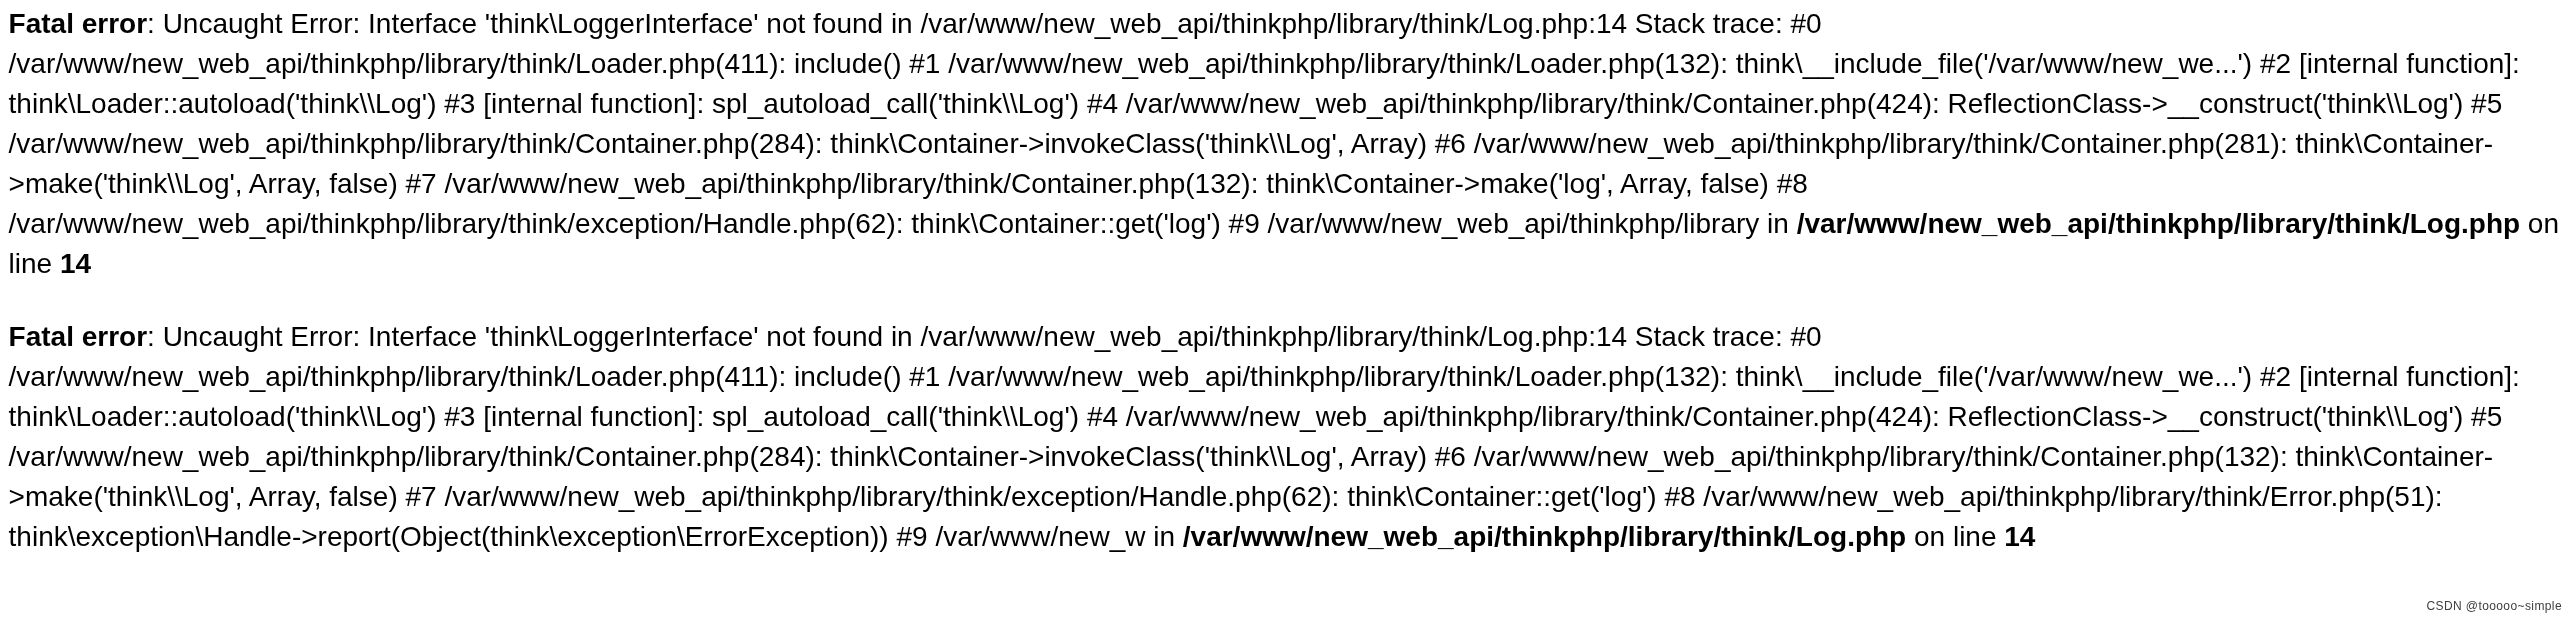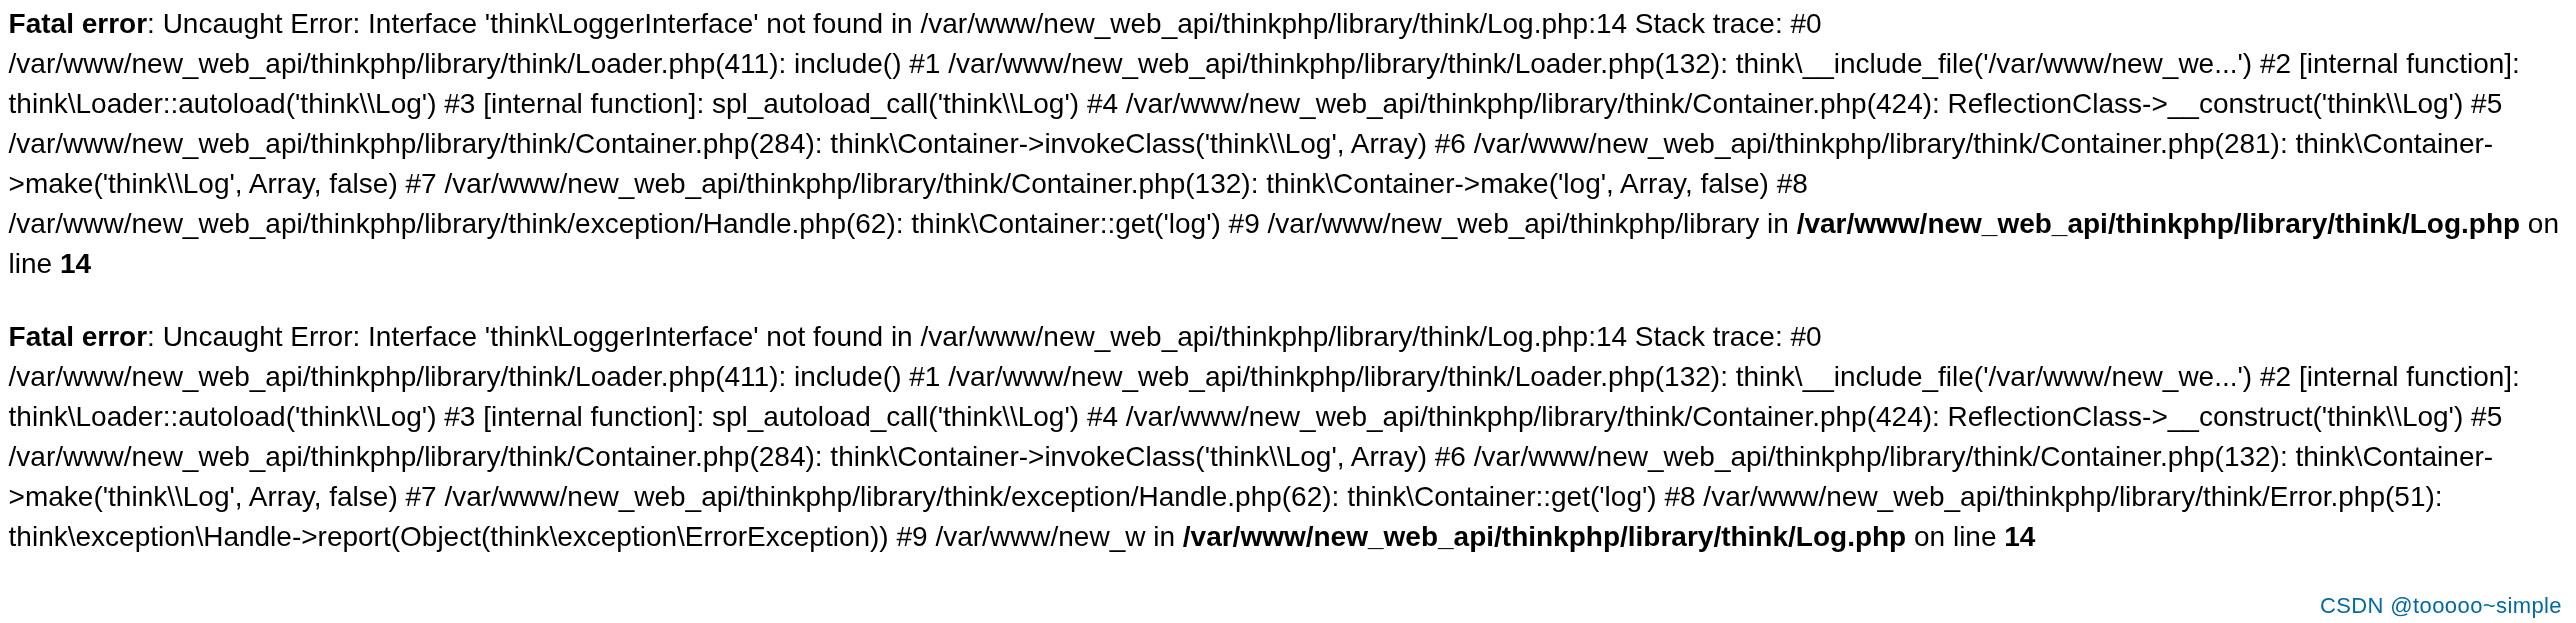--- a/index.html
+++ b/index.html
@@ -24,23 +24,23 @@
     word-wrap: break-word;
   }
   .error-block + .error-block {
     margin-top: 33px;
   }
   .error-block b { font-weight: 700; }
   .watermark {
     position: absolute;
     right: 14px;
     bottom: 5.2px;
-    font-size: 22px;
+    font-size: 12px;
     line-height: 24px;
-    color: #0369a1;
+    color: #404040;
     letter-spacing: 0.4px;
   }
 </style>
 </head>
 <body>
 
 <main class="error-page">
 
   <div class="error-block"><b>Fatal error</b><span>: Uncaught Error: Interface 'think\LoggerInterface' not found in /var/www/new_web_api/thinkphp/library/think/Log.php:14 Stack trace: #0 /var/www/new_web_api/thinkphp/library/think/Loader.php(411): include() #1 /var/www/new_web_api/thinkphp/library/think/Loader.php(132): think\__include_file('/var/www/new_we...') #2 [internal function]: think\Loader::autoload('think\\Log') #3 [internal function]: spl_autoload_call('think\\Log') #4 /var/www/new_web_api/thinkphp/library/think/Container.php(424): ReflectionClass-&gt;__construct('think\\Log') #5 /var/www/new_web_api/thinkphp/library/think/Container.php(284): think\Container-&gt;invokeClass('think\\Log', Array) #6 /var/www/new_web_api/thinkphp/library/think/Container.php(281): think\Container-&gt;make('think\\Log', Array, false) #7 /var/www/new_web_api/thinkphp/library/think/Container.php(132): think\Container-&gt;make('log', Array, false) #8 /var/www/new_web_api/thinkphp/library/think/exception/Handle.php(62): think\Container::get('log') #9 /var/www/new_web_api/thinkphp/library in </span><b>/var/www/new_web_api/thinkphp/library/think/Log.php</b><span> on line </span><b>14</b></div>
 

